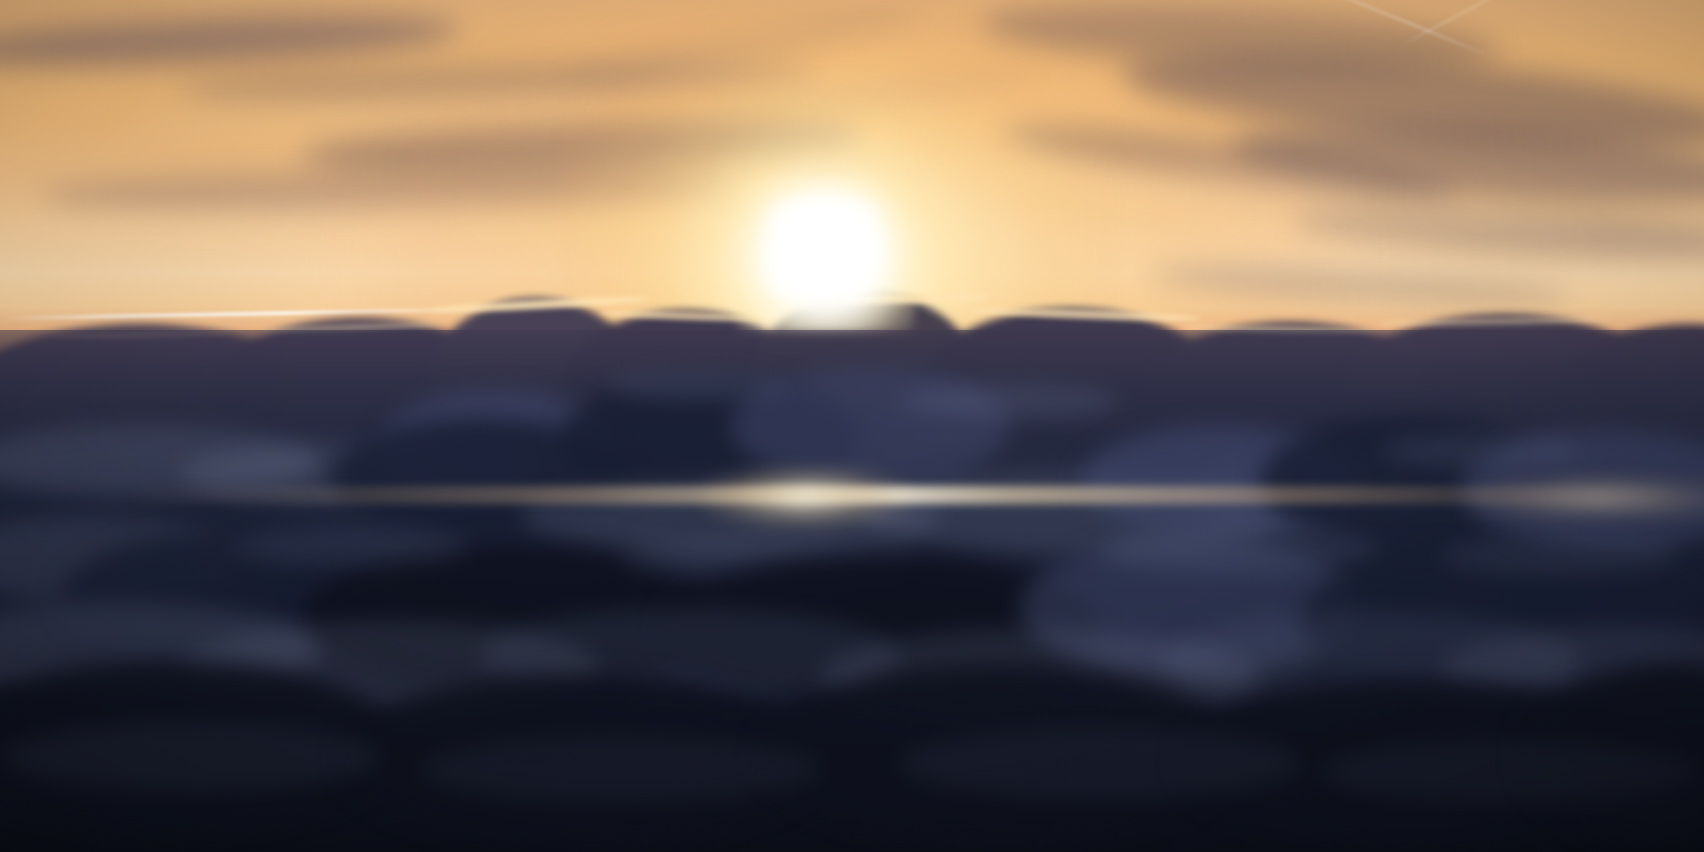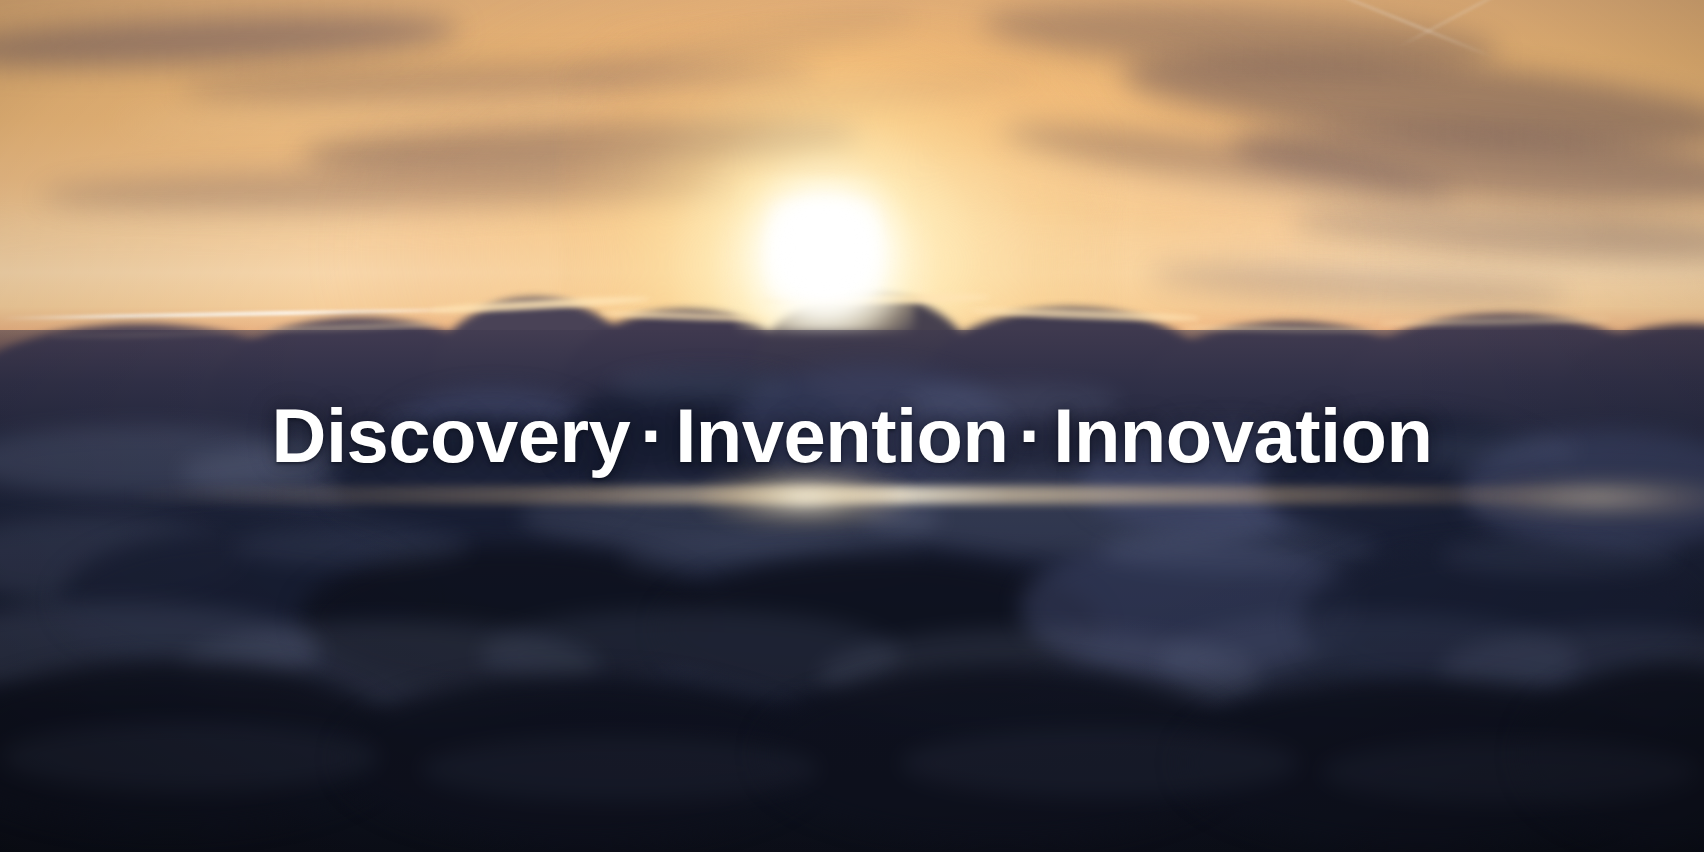--- a/index.html
+++ b/index.html
@@ -368,19 +368,14 @@
     <div class="puff puff-lit2" style="left:900px;  top:398px; width:400px; height:70px;  opacity:.24;"></div>
     <div class="puff puff-lit2" style="left:1320px; top:410px; width:380px; height:64px;  opacity:.20;"></div>
   </div>
 
   <div id="flare-streak"></div>
   <div id="flare-bloom"></div>
   <div id="flare-bloom-right"></div>
 
   <div id="vignette"></div>
 
-  <div id="headline-wrap">
-    <div id="headline">
-      <span>Discovery</span><span class="sep">·</span><span>Invention</span><span class="sep">·</span><span>Innovation</span>
-    </div>
-  </div>
 
 </div>
 
 </body></html>

